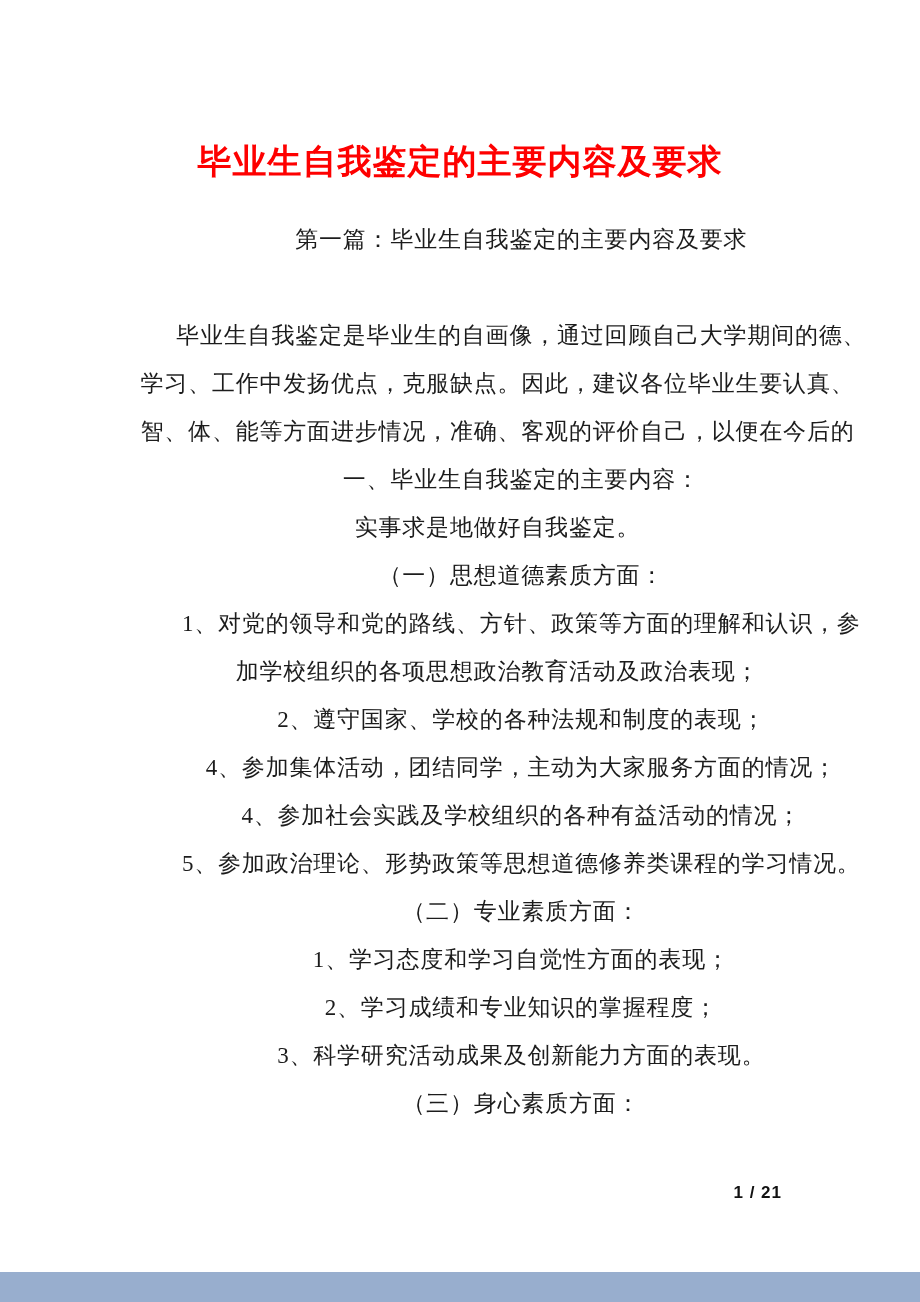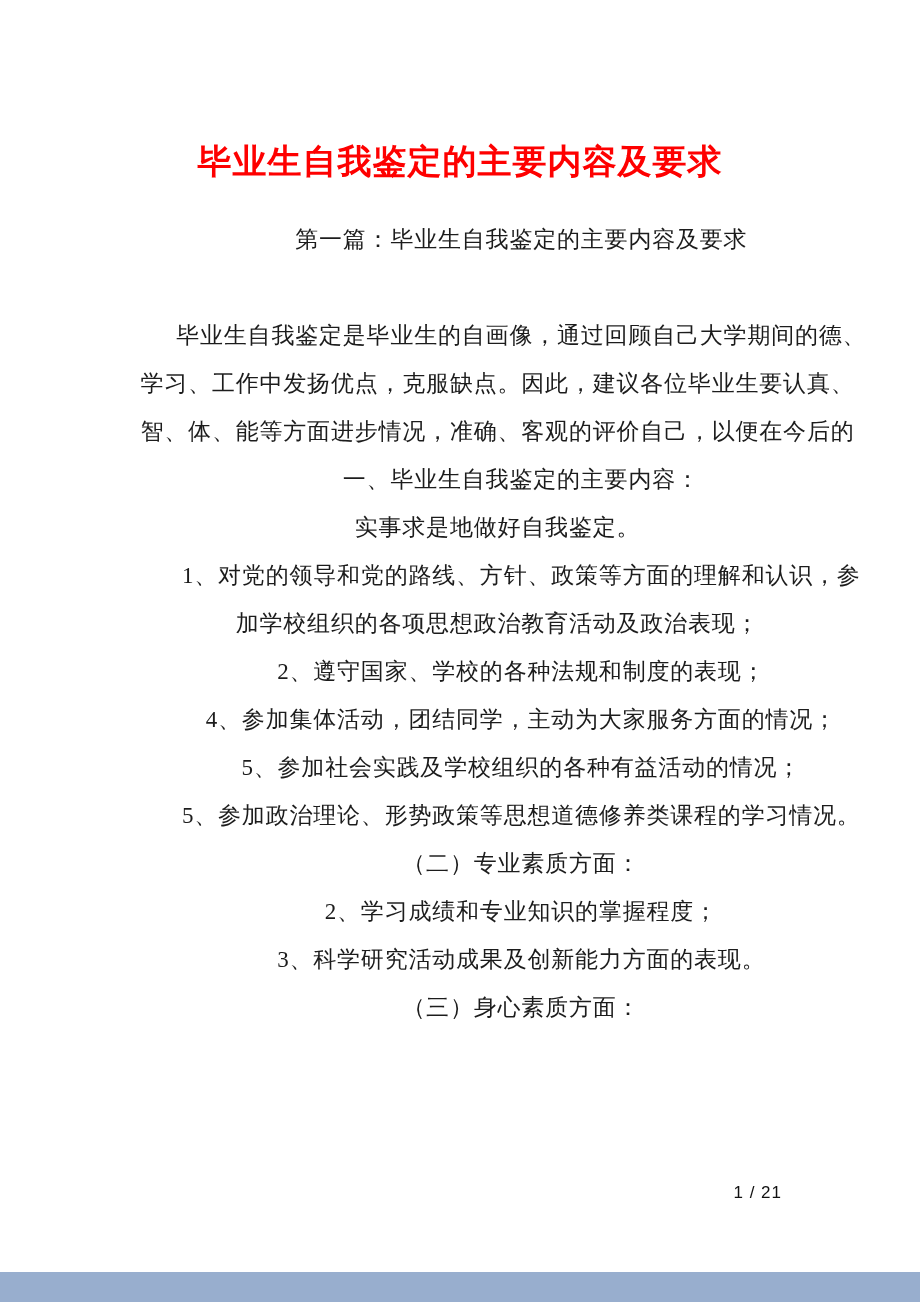--- a/index.html
+++ b/index.html
@@ -49,21 +49,21 @@
     overflow: visible;
     color: #1c1c1c;
     text-align: center;
   }
 
   .page-number {
     position: absolute;
     right: 138px;
     top: 1183px;
     font-family: "Liberation Sans", sans-serif;
-    font-weight: normal;
+    font-weight: bold;
     font-size: 17px;
     color: #111111;
     letter-spacing: 1px;
     text-align: right;
   }
 
   .footer-bar {
     position: absolute;
     left: 0;
     bottom: 0;
@@ -78,27 +78,29 @@
   <h1 class="doc-title" style="color: rgb(254, 0, 0);">毕业生自我鉴定的主要内容及要求</h1>
 
   <div class="doc-body" id="doc-body">
       <div class="line">　　第一篇：毕业生自我鉴定的主要内容及要求</div>
       <div class="line"></div>
       <div class="line">　　毕业生自我鉴定是毕业生的自画像，通过回顾自己大学期间的德、</div>
       <div class="line">学习、工作中发扬优点，克服缺点。因此，建议各位毕业生要认真、</div>
       <div class="line">智、体、能等方面进步情况，准确、客观的评价自己，以便在今后的</div>
       <div class="line">　　一、毕业生自我鉴定的主要内容：</div>
       <div class="line">实事求是地做好自我鉴定。</div>
+      <div class="line">　　（一）思想道德素质方面：</div>
       <div class="line">　　1、对党的领导和党的路线、方针、政策等方面的理解和认识，参</div>
       <div class="line">加学校组织的各项思想政治教育活动及政治表现；</div>
       <div class="line">　　2、遵守国家、学校的各种法规和制度的表现；</div>
       <div class="line">　　4、参加集体活动，团结同学，主动为大家服务方面的情况；</div>
-      <div class="line">　　5、参加社会实践及学校组织的各种有益活动的情况；</div>
+      <div class="line">　　4、参加社会实践及学校组织的各种有益活动的情况；</div>
       <div class="line">　　5、参加政治理论、形势政策等思想道德修养类课程的学习情况。</div>
       <div class="line">　　（二）专业素质方面：</div>
+      <div class="line">　　1、学习态度和学习自觉性方面的表现；</div>
       <div class="line">　　2、学习成绩和专业知识的掌握程度；</div>
       <div class="line">　　3、科学研究活动成果及创新能力方面的表现。</div>
       <div class="line">　　（三）身心素质方面：</div>
     </div>
 
   <div class="page-number">1 / 21</div>
 
   <div class="footer-bar" style="background: rgb(152, 174, 206);"></div>
 </div>
 

